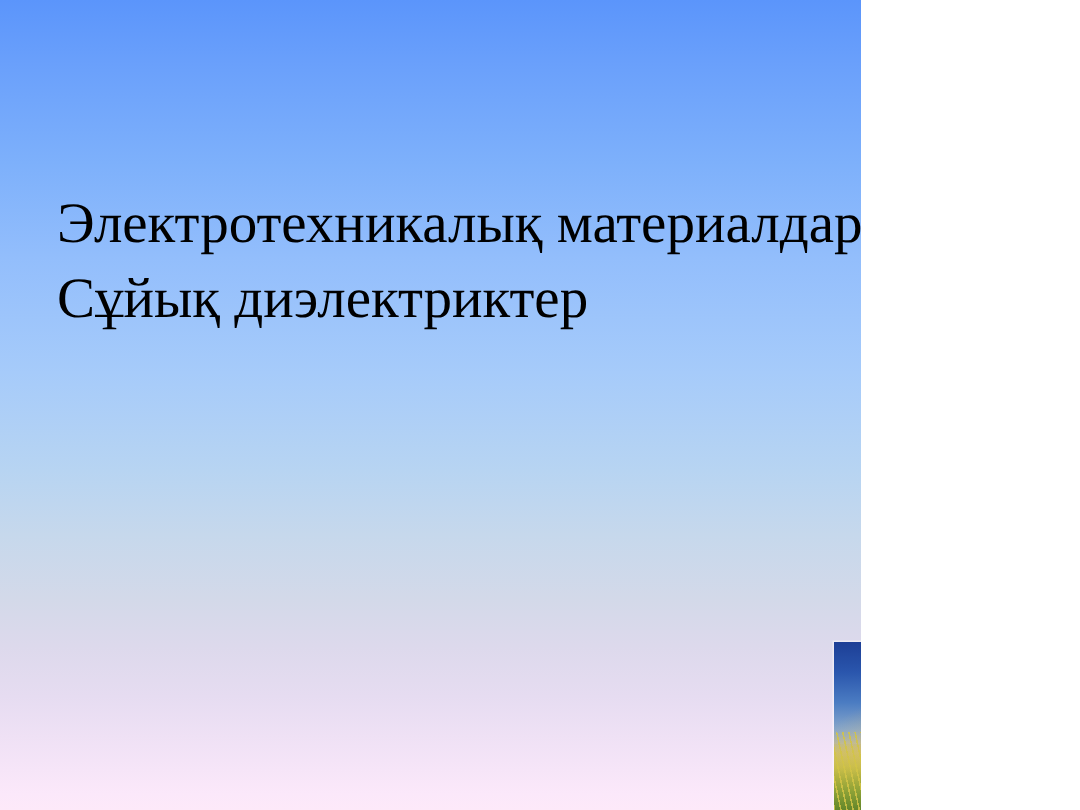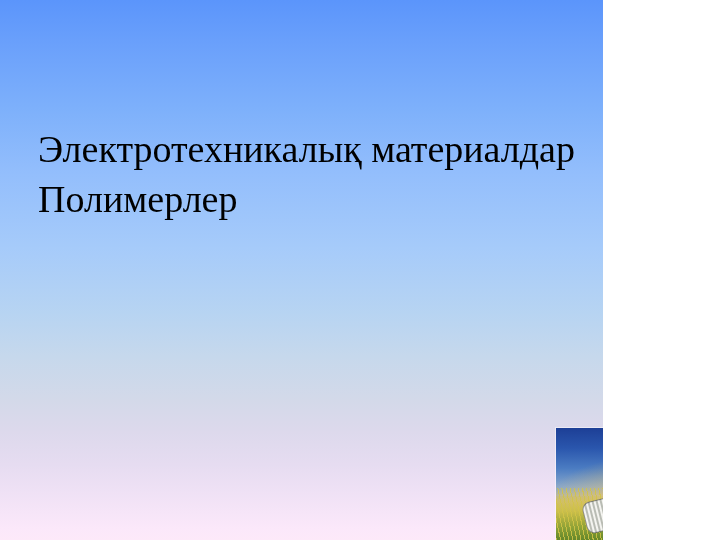--- a/index.html
+++ b/index.html
@@ -28,21 +28,20 @@
         #a6cbfa 46%,
         #b7d4f2 58%,
         #c6d8ec 66%,
         #d3d9e9 74%,
         #ddd9ec 80%,
         #e6dcf1 86%,
         #efe1f5 91%,
         #f6e5f8 95%,
         #fbe8fa 98%,
         #fde9f9 100%);
-    padding-left: 29px;
   }
 
   
   #title-block {
     position: absolute;
     left: 38px;
     top: 124px;
     width: 660px;
   }
   .title-line {
@@ -250,21 +249,21 @@
   .rock-2 { left: 16px; top: 12px; width: 20px; height: 16px; transform: rotate(8deg); }
   .rock-3 { left: 1px;  top: 14px; width: 13px; height: 11px; transform: rotate(20deg); }
 </style>
 </head>
 <body>
 
 <div id="slide">
 
   <div id="title-block">
     <div class="title-line">Электротехникалық материалдар</div>
-    <div class="title-line">Полимерлер</div>
+    <div class="title-line">Сұйық диэлектриктер</div>
   </div>
 
   <div id="energy-picture">
     <div class="pic-sky"></div>
 
     <div class="pic-cloud cloud-a"></div>
     <div class="pic-cloud cloud-b"></div>
     <div class="pic-cloud cloud-c"></div>
 
     <div class="pic-rays"></div>

